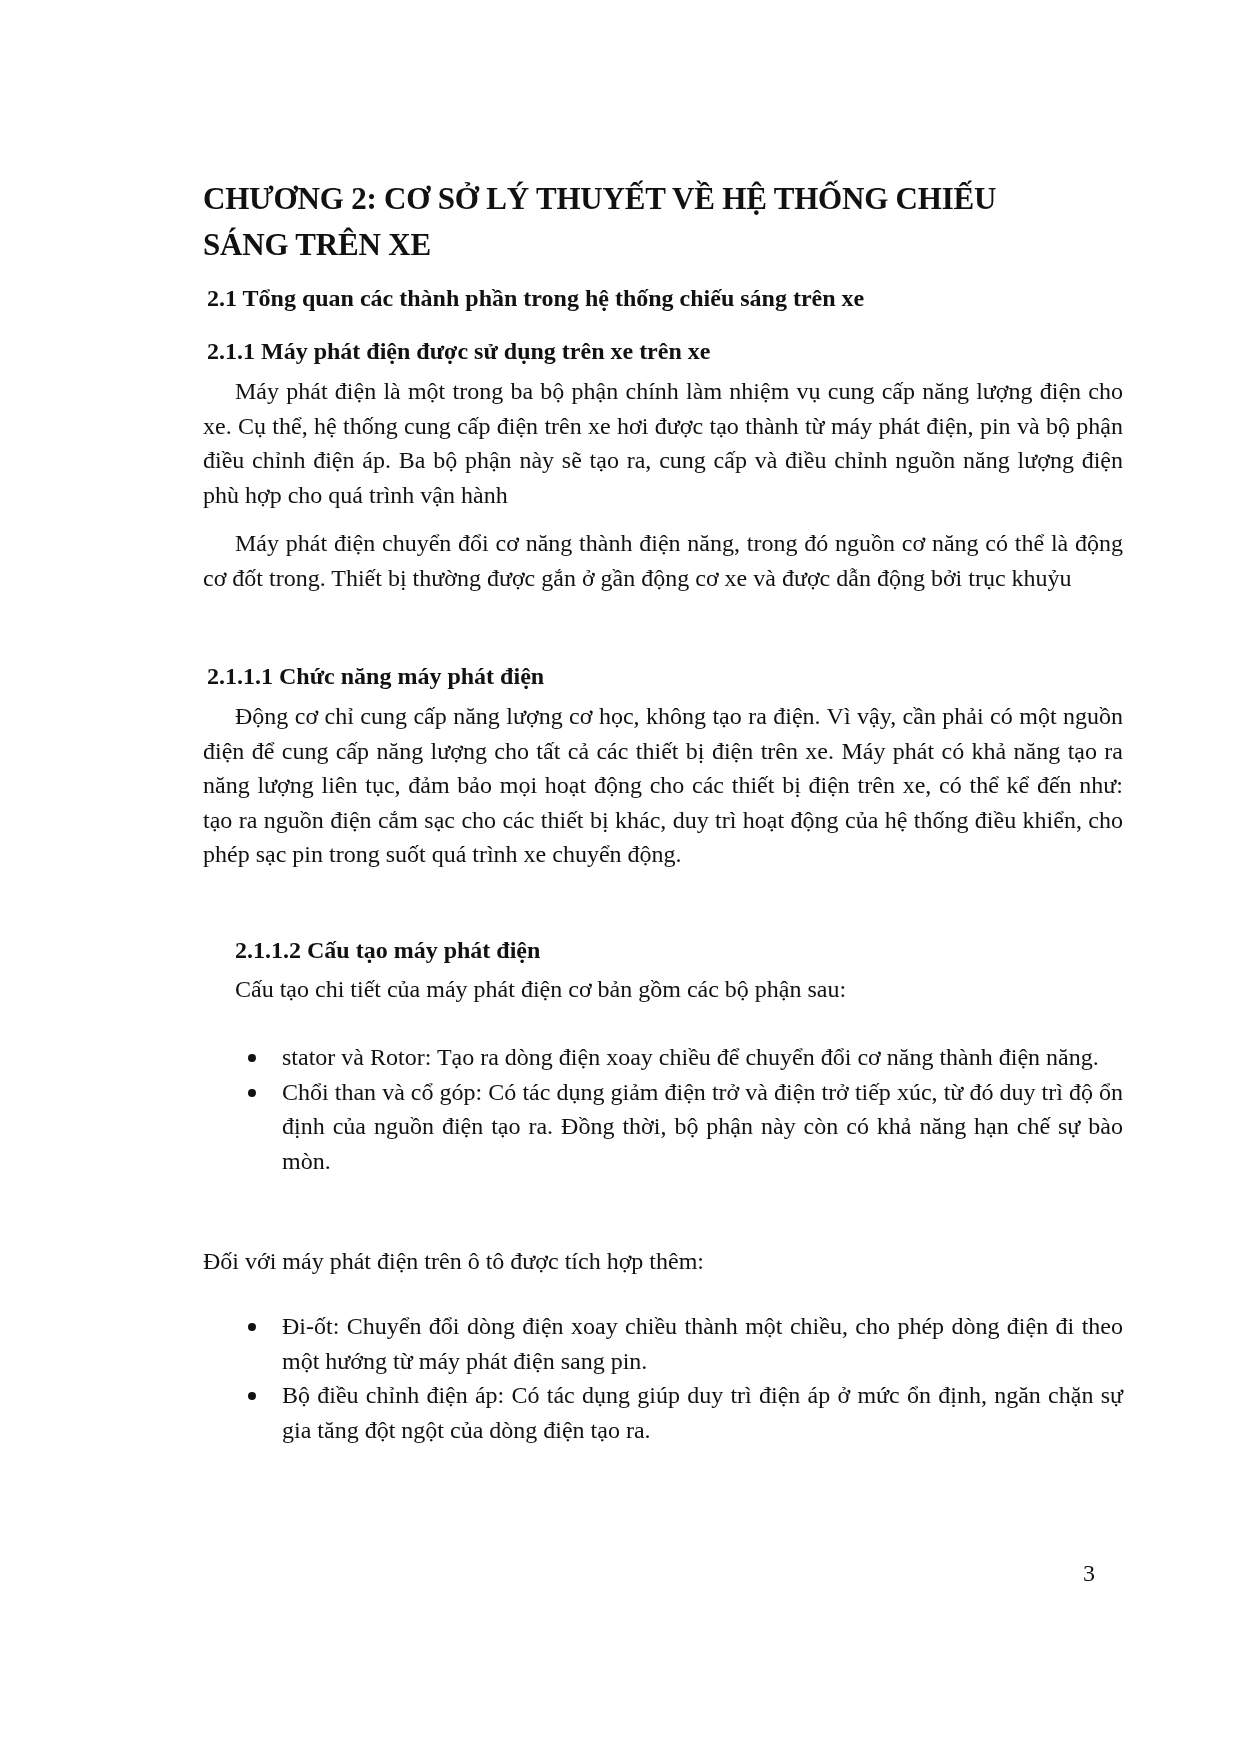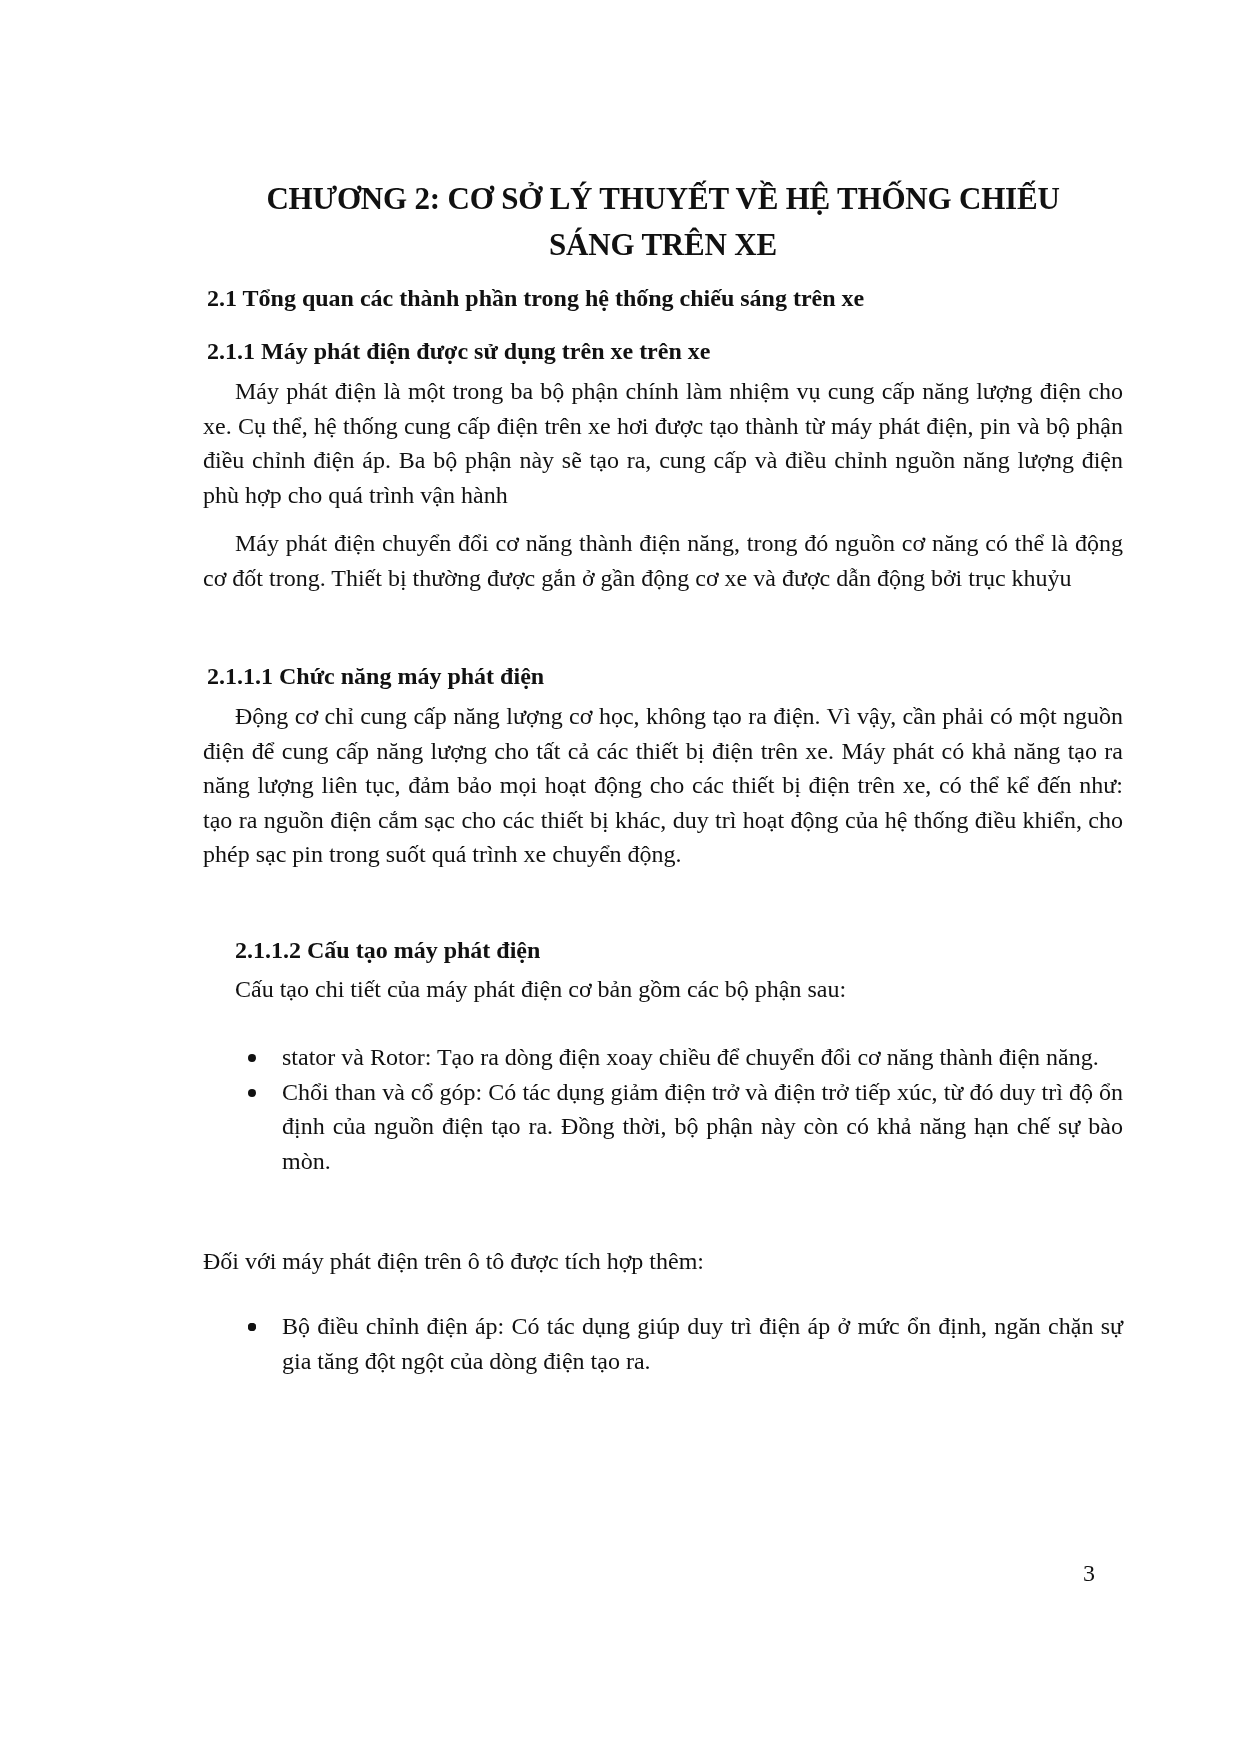--- a/index.html
+++ b/index.html
@@ -19,21 +19,20 @@
       position: absolute;
       left: 203px;
       top: 0;
       width: 920px;
     }
     .chapter-title {
       position: absolute;
       left: 0;
       top: 176px;
       width: 920px;
-      text-align: center;
       font-weight: bold;
       font-size: 31px;
       line-height: 46px;
       letter-spacing: -0.2px;
     }
     .h2 {
       position: absolute;
       left: 4px;
       font-weight: bold;
       font-size: 24px;
@@ -124,20 +123,21 @@
       <span class="bullet-dot"></span>
       <span>Chổi than và cổ góp: Có tác dụng giảm điện trở và điện trở tiếp xúc, từ đó duy trì độ ổn định của nguồn điện tạo ra. Đồng thời, bộ phận này còn có khả năng hạn chế sự bào mòn.</span>
     </li>
   </ul>
 
   <div class="plain" style="top:1244px; left:0;">Đối với máy phát điện trên ô tô được tích hợp thêm:</div>
 
   <ul class="bullets" style="top:1309px;">
     <li class="bullet-item">
       <span class="bullet-dot"></span>
+      <span>Đi-ốt: Chuyển đổi dòng điện xoay chiều thành một chiều, cho phép dòng điện đi theo một hướng từ máy phát điện sang pin.</span>
     </li>
     <li class="bullet-item">
       <span class="bullet-dot"></span>
       <span>Bộ điều chỉnh điện áp: Có tác dụng giúp duy trì điện áp ở mức ổn định, ngăn chặn sự gia tăng đột ngột của dòng điện tạo ra.</span>
     </li>
   </ul>
 
 </div>
 
 <div class="page-number">3</div>

